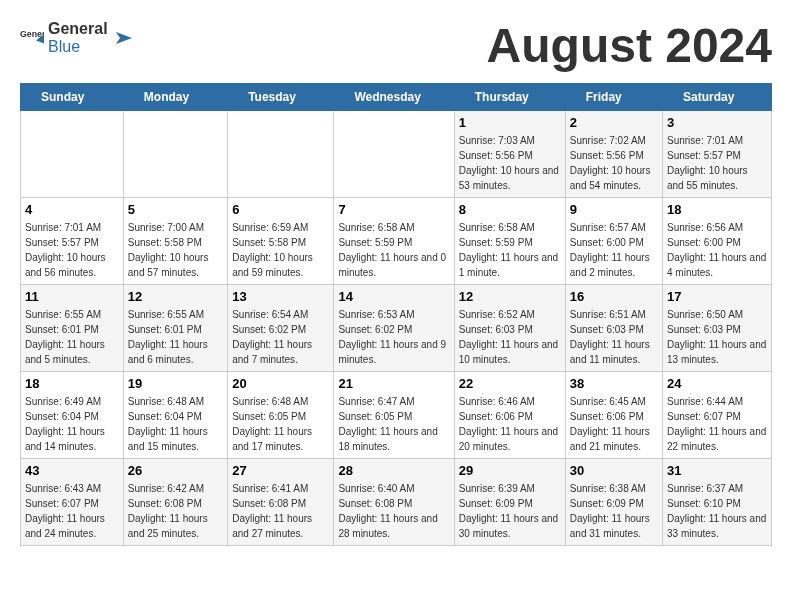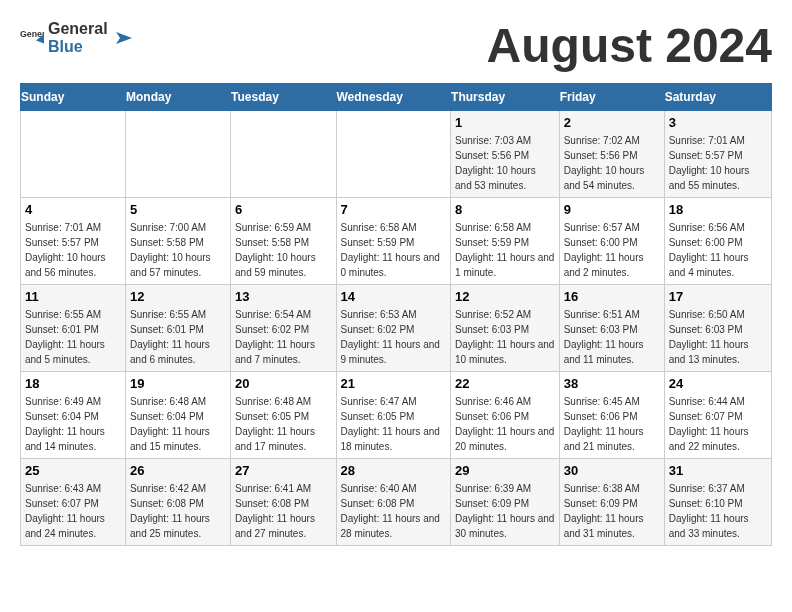--- a/index.html
+++ b/index.html
@@ -39,21 +39,21 @@
       color: #555;
     }
     table {
       width: 100%;
       border-collapse: collapse;
       font-size: 11px;
     }
     thead tr th {
       background-color: #2e6da4;
       color: #fff;
-      padding: 6px 0;
+      padding: 6px 20px;
       text-align: left;
       font-size: 12px;
       font-weight: bold;
       border: 1px solid #2e6da4;
     }
     tbody tr td {
       border: 1px solid #ccc;
       vertical-align: top;
       padding: 4px;
       min-height: 80px;
@@ -81,21 +81,21 @@
 <body>
 
 <div class="header-section">
   <div class="logo">
     <svg class="logo-icon" viewBox="0 0 30 30" xmlns="http://www.w3.org/2000/svg">
       <text x="0" y="14" font-size="11" font-weight="bold" fill="#333">General</text>
       <polygon points="20,18 30,10 30,22" fill="#2e6da4"></polygon>
     </svg>
     <div>
       <span style="font-size:16px;font-weight:bold;color:#333;">General</span><br>
-      <span style="font-size:16px;font-weight:bold;color:#2e6da4;">Blue</span>
+      <span style="font-size:16px;font-weight:normal;color:#2e6da4;">Blue</span>
     </div>
     <svg width="20" height="20" viewBox="0 0 20 20">
       <polygon points="4,4 20,10 4,16 8,10" fill="#2e6da4"></polygon>
     </svg>
   </div>
   <div class="title-block">
     <div class="main-title">August 2024</div>
   </div>
 </div>
 
@@ -215,21 +215,21 @@
           <span class="day-number">38</span>
           <div class="day-info">Sunrise: 6:45 AM<br>Sunset: 6:06 PM<br>Daylight: 11 hours and 21 minutes.</div>
         </td>
         <td>
           <span class="day-number">24</span>
           <div class="day-info">Sunrise: 6:44 AM<br>Sunset: 6:07 PM<br>Daylight: 11 hours and 22 minutes.</div>
         </td>
       </tr>
       <tr>
         <td>
-          <span class="day-number">25</span>
+          <span class="day-number">43</span>
           <div class="day-info">Sunrise: 6:43 AM<br>Sunset: 6:07 PM<br>Daylight: 11 hours and 24 minutes.</div>
         </td>
         <td>
           <span class="day-number">26</span>
           <div class="day-info">Sunrise: 6:42 AM<br>Sunset: 6:08 PM<br>Daylight: 11 hours and 25 minutes.</div>
         </td>
         <td>
           <span class="day-number">27</span>
           <div class="day-info">Sunrise: 6:41 AM<br>Sunset: 6:08 PM<br>Daylight: 11 hours and 27 minutes.</div>
         </td>

